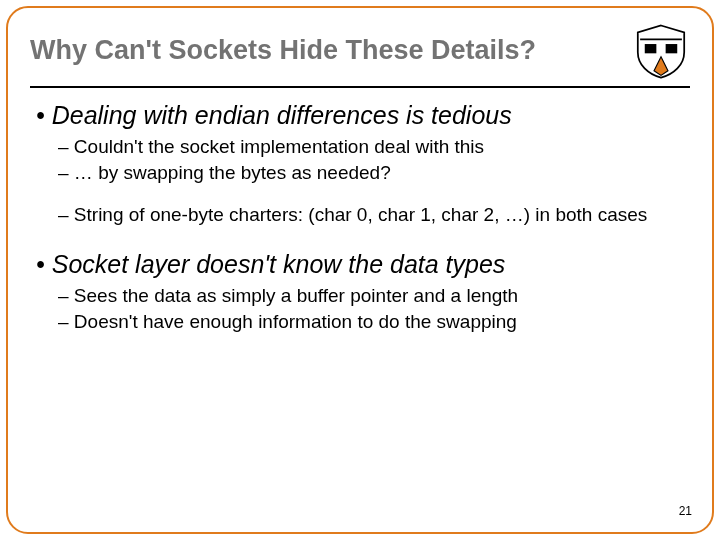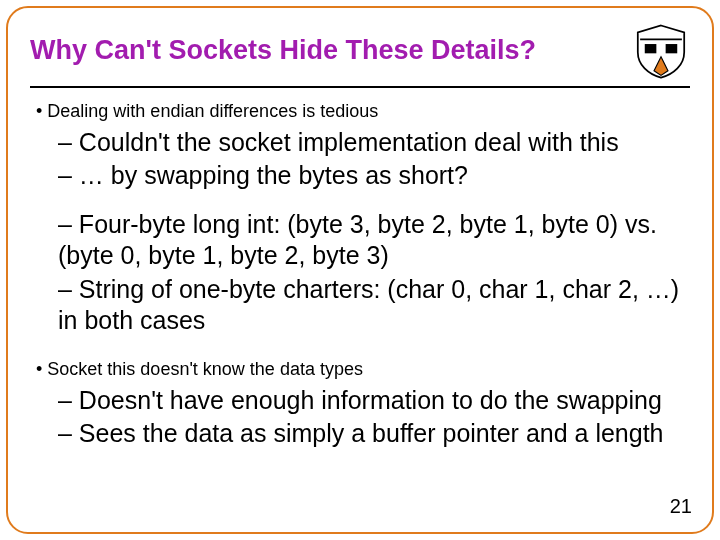--- a/index.html
+++ b/index.html
@@ -28,56 +28,57 @@
   .header {
     display: flex;
     align-items: center;
     justify-content: space-between;
     gap: 8px;
     padding-bottom: 6px;
   }
   .title {
     font-size: 27px;
     font-weight: bold;
-    color: #a21caf;
+    color: #737373;
     line-height: 1.15;
   }
   .rule {
     border: none;
     border-top: 2px solid #000;
     margin: 0 0 12px 0;
   }
   .body {
     font-size: 18px;
     color: #000;
   }
   .lvl1 {
-    font-size: 18px;
+    font-size: 25px;
     margin: 6px 0 4px 6px;
     line-height: 1.25;
+    font-style: italic;
   }
   .lvl1::before {
     content: "•\00a0";
   }
   .lvl2 {
-    font-size: 25px;
+    font-size: 19px;
     margin: 2px 0 2px 28px;
     line-height: 1.25;
   }
   .lvl2::before {
     content: "–\00a0";
   }
   .gap {
     height: 14px;
   }
   .pagenum {
     position: absolute;
     right: 20px;
     bottom: 14px;
-    font-size: 20px;
+    font-size: 12px;
     color: #000;
   }
   .crest {
     width: 58px;
     height: 58px;
     flex: 0 0 auto;
   }
 </style>
 </head>
 <body>
@@ -97,30 +98,29 @@
         </svg>
       </div>
     </div>
 
     <hr class="rule">
 
     <div class="body">
 
       <div class="lvl1"><span>Dealing with endian differences is tedious</span></div>
       <div class="lvl2"><span>Couldn't the socket implementation deal with this</span></div>
-      <div class="lvl2"><span>… by swapping the bytes as short?</span></div>
+      <div class="lvl2"><span>… by swapping the bytes as needed?</span></div>
 
       <div class="gap"></div>
 
-      <div class="lvl2"><span>Four-byte long int: (byte 3, byte 2, byte 1, byte 0) vs. (byte 0, byte 1, byte 2, byte 3)</span></div>
       <div class="lvl2"><span>String of one-byte charters: (char 0, char 1, char 2, …) in both cases</span></div>
 
       <div class="gap"></div>
 
-      <div class="lvl1"><span>Socket this doesn't know the data types</span></div>
+      <div class="lvl1"><span>Socket layer doesn't know the data types</span></div>
+      <div class="lvl2"><span>Sees the data as simply a buffer pointer and a length</span></div>
       <div class="lvl2"><span>Doesn't have enough information to do the swapping</span></div>
-      <div class="lvl2"><span>Sees the data as simply a buffer pointer and a length</span></div>
 
     </div>
 
     <div class="pagenum">21</div>
   </div>
 </div>
 
 </body></html>

